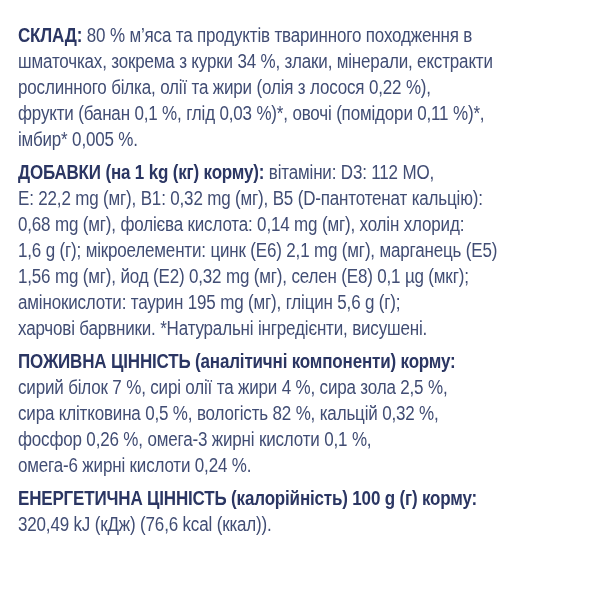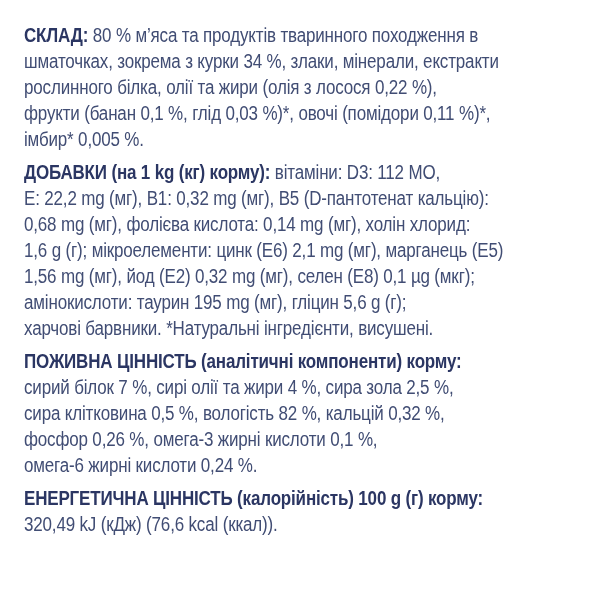--- a/index.html
+++ b/index.html
@@ -6,21 +6,21 @@
     margin: 0;
     padding: 0;
     width: 600px;
     height: 600px;
     background: #ffffff;
     overflow: hidden;
     font-family: "Liberation Sans", sans-serif;
   }
   .label {
     box-sizing: border-box;
-    padding: 22px 10px 0 24px;
+    padding: 22px 10px 0 18px;
     width: 600px;
   }
   .para {
     margin: 0 0 7px 0;
     transform: scaleX(0.85);
     transform-origin: left top;
     font-size: 20px;
     line-height: 26px;
     letter-spacing: -0.2px;
     color: #414d74;

